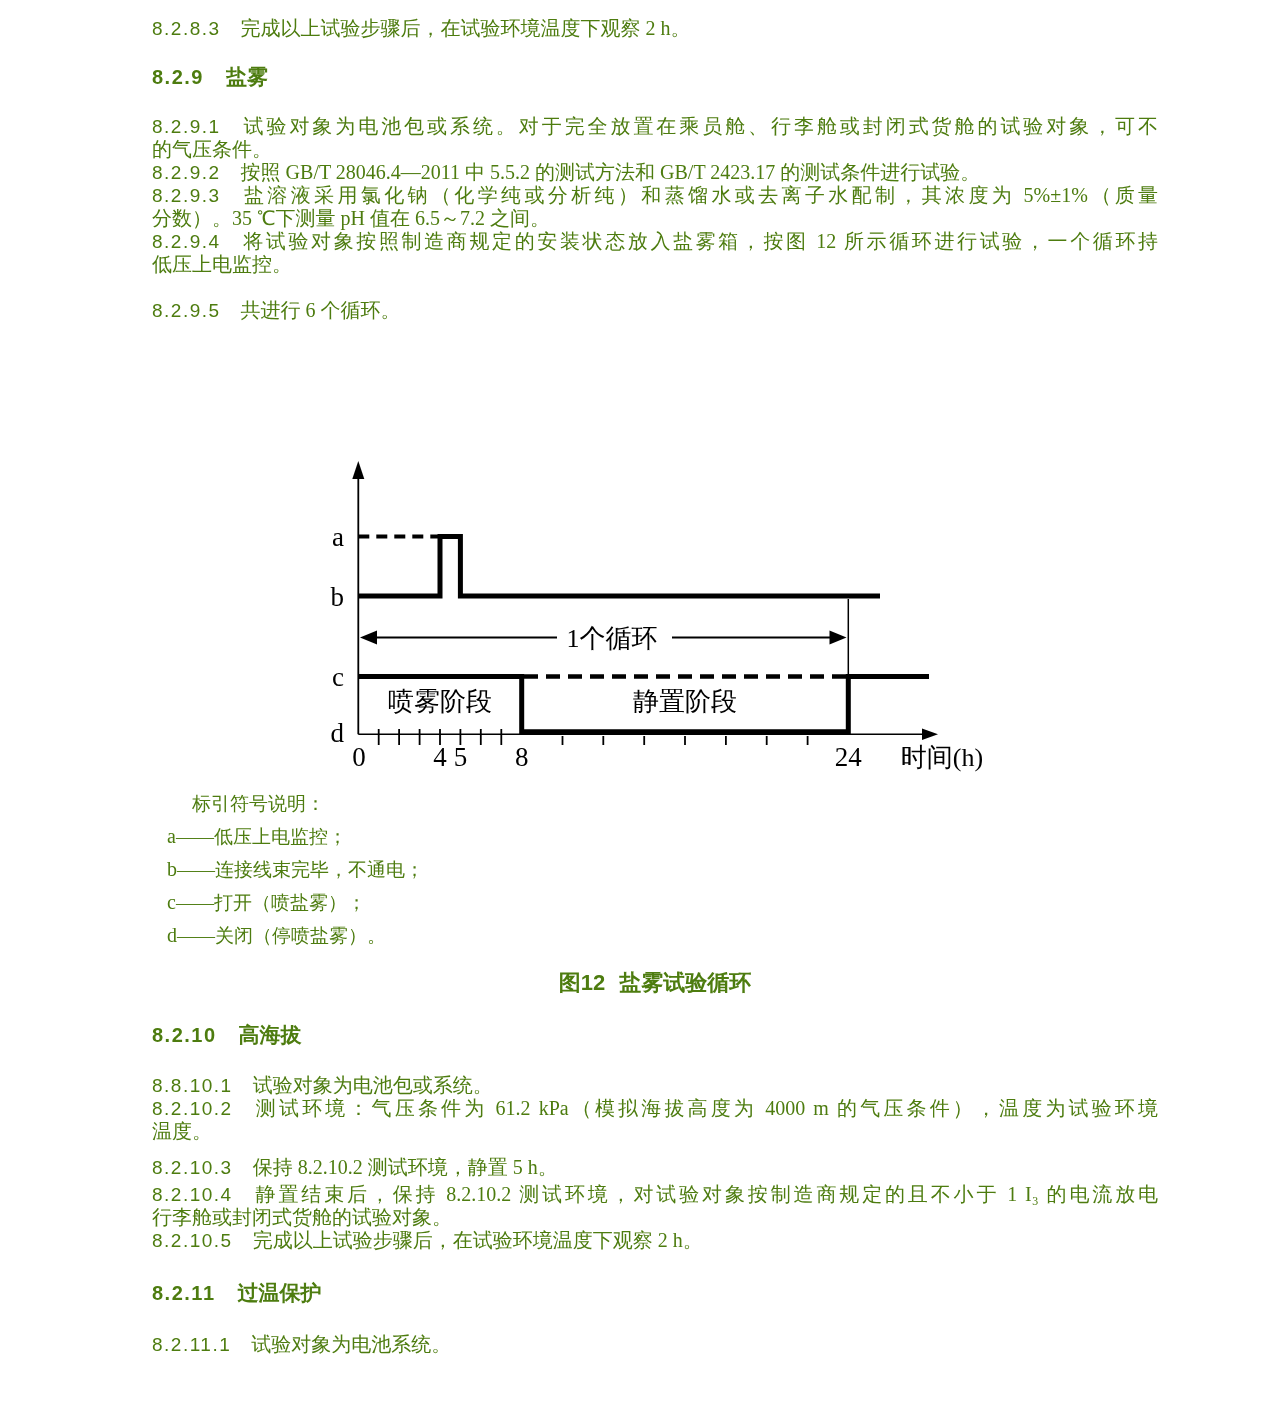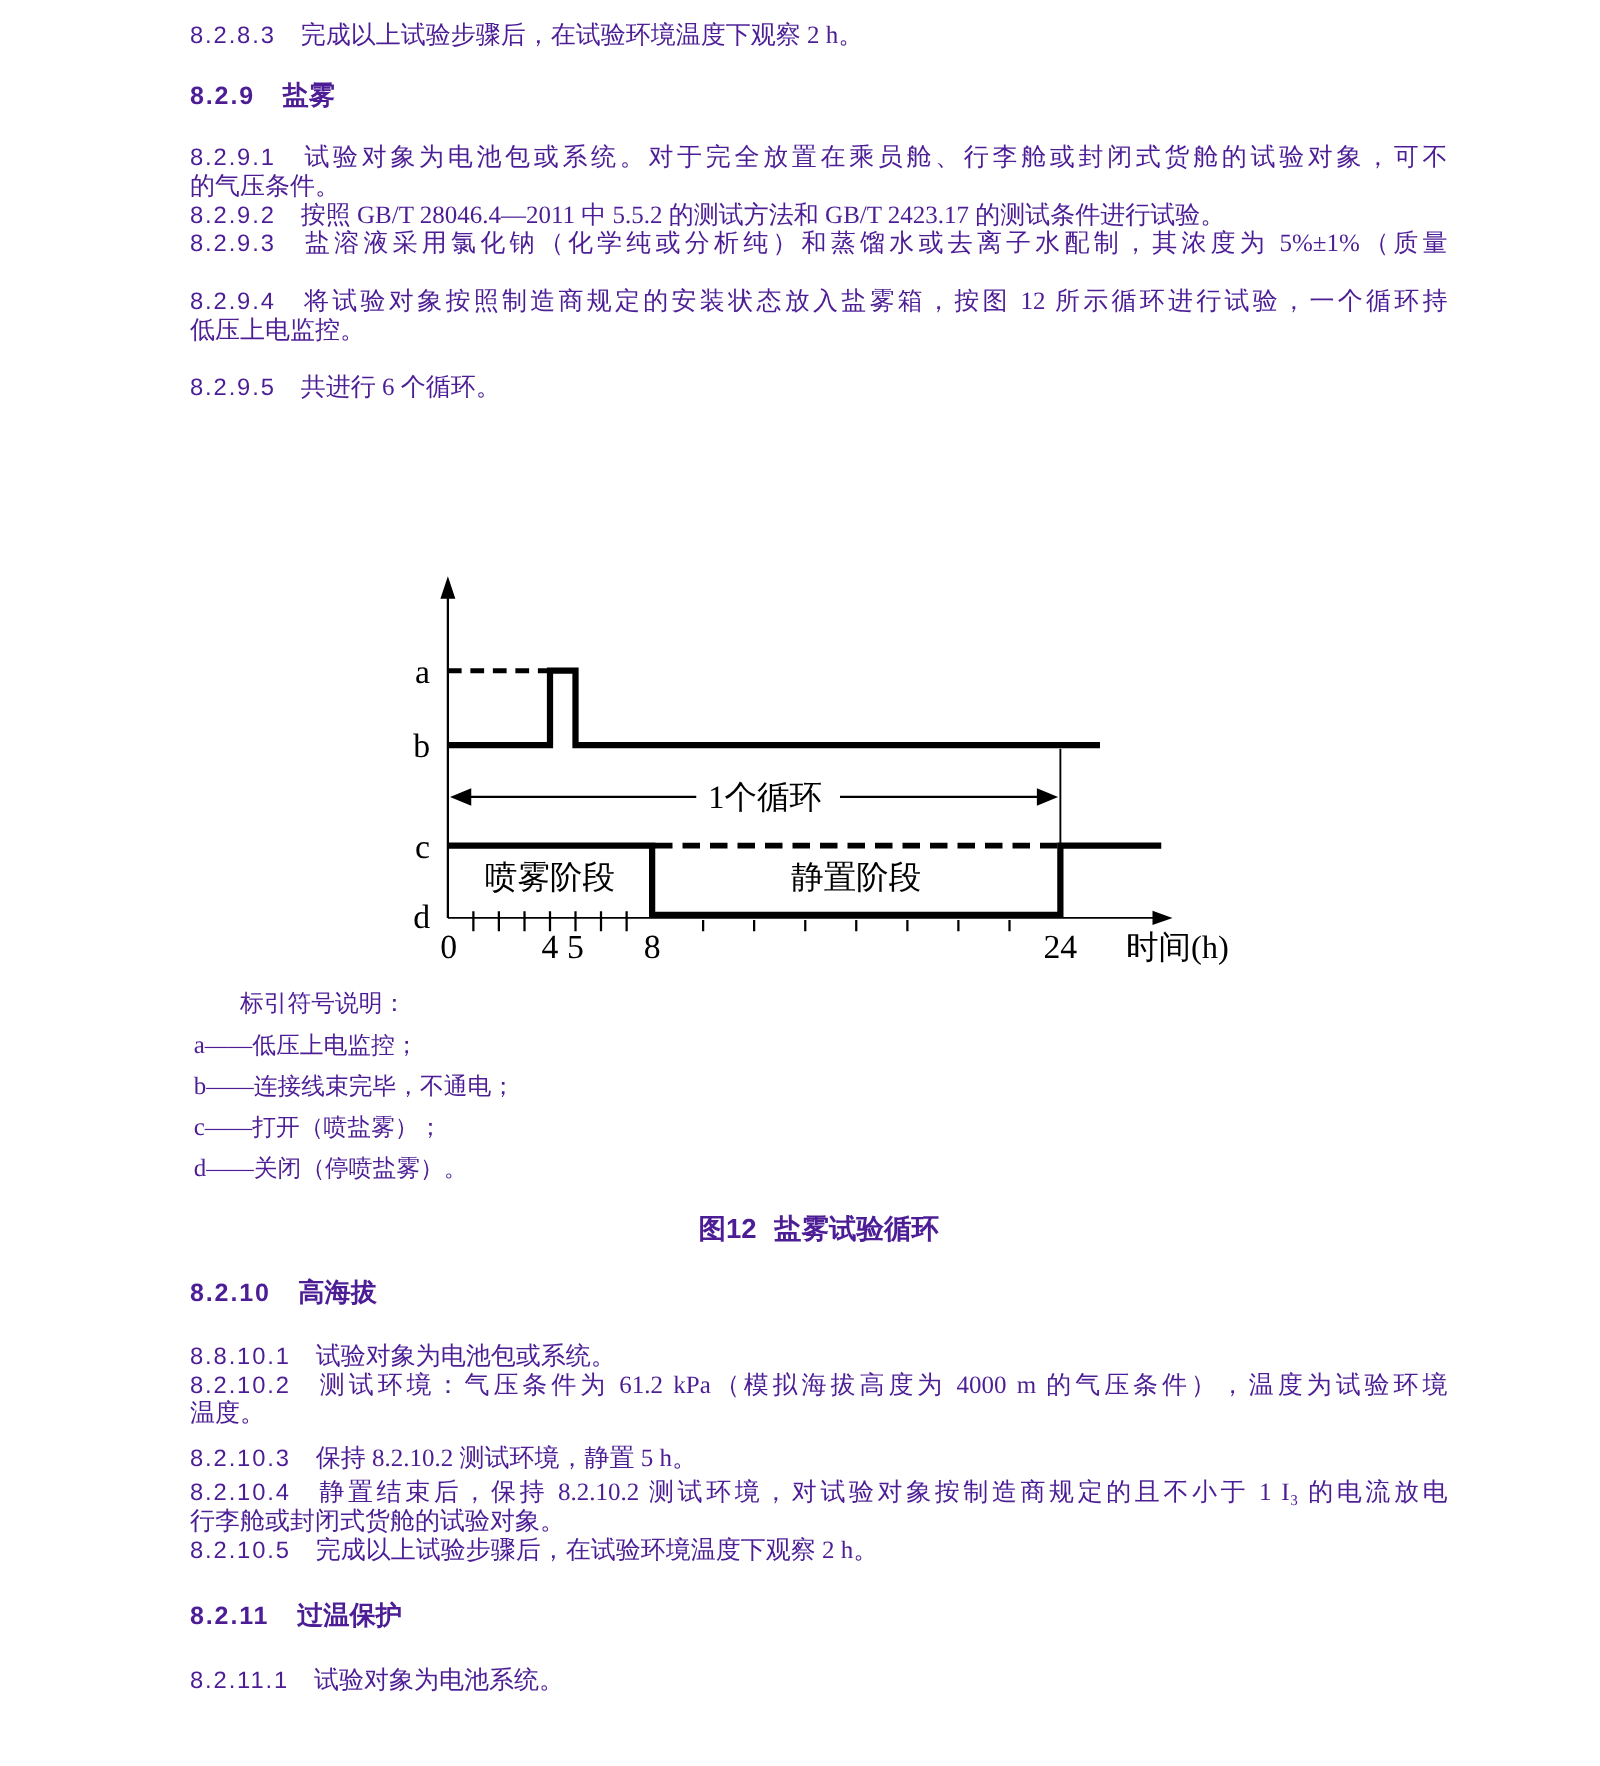--- a/index.html
+++ b/index.html
@@ -1,20 +1,20 @@
 <!DOCTYPE html>
 <html><head>
 <meta charset="utf-8">
 <style>
   html,body{margin:0;padding:0;background:#ffffff;}
   .page{
     position:relative;
     width:1280px;height:1413px;
     background:#ffffff;
-    color:#4c1d95;
+    color:#4d7c0f;
     font-family:"Liberation Serif", serif;
     overflow:hidden;
   }
   .block{
     position:absolute;left:152px;width:1006px;
     font-size:20px;line-height:23px;
   }
   .block .line{white-space:nowrap;}
   .block .line.fill{
     white-space:normal;
@@ -29,21 +29,21 @@
   }
   .heading{
     position:absolute;left:152px;width:1006px;
     font-family:"Liberation Sans", sans-serif;
     font-weight:bold;font-size:21px;line-height:24px;
   }
   .heading .clause-num{font-size:20px;margin-right:22px;font-family:"Liberation Sans",sans-serif;margin-top:12px;}
   .figure-wrap{position:absolute;left:320px;top:455px;width:680px;height:330px;}
   .legend{position:absolute;left:152px;top:787px;width:1006px;font-size:19px;line-height:33px;}
   .legend-title{margin-left:40px;}
-  .legend-row{margin-left:3px;}
+  .legend-row{margin-left:15px;}
   .legend-sym{font-size:20px;}
   .legend-dash{letter-spacing:0px;}
   .figure-caption{
     position:absolute;left:152px;top:971px;width:1006px;
     text-align:center;font-family:"Liberation Sans",sans-serif;
     font-weight:bold;font-size:22px;line-height:23px;
   }
   .figure-caption .cap-label{margin-right:14px;}
   svg text{font-family:"Liberation Serif", serif;fill:#000;}
   svg .lvl{font-size:27px;}
@@ -64,20 +64,21 @@
       <div class="heading" style="top: 65px;"><span class="clause-num">8.2.9</span><span>盐雾</span></div>
       <div class="block" style="top: 115px;">
         <div class="line fill"><span class="clause-num">8.2.9.1</span>试验对象为电池包或系统。对于完全放置在乘员舱、行李舱或封闭式货舱的试验对象，可不</div>
         <div class="line">的气压条件。</div>
       </div>
       <div class="block" style="top: 161px;">
         <div class="line"><span class="clause-num">8.2.9.2</span>按照 GB/T 28046.4—2011 中 5.5.2 的测试方法和 GB/T 2423.17 的测试条件进行试验。</div>
       </div>
       <div class="block" style="top: 184px;">
         <div class="line fill"><span class="clause-num">8.2.9.3</span>盐溶液采用氯化钠（化学纯或分析纯）和蒸馏水或去离子水配制，其浓度为 5%±1%（质量</div>
+        <div class="line">分数）。35 ℃下测量 pH 值在 6.5～7.2 之间。</div>
       </div>
       <div class="block" style="top: 230px;">
         <div class="line fill"><span class="clause-num">8.2.9.4</span>将试验对象按照制造商规定的安装状态放入盐雾箱，按图 12 所示循环进行试验，一个循环持</div>
         <div class="line">低压上电监控。</div>
       </div>
       <div class="block" style="top: 299px;">
         <div class="line"><span class="clause-num">8.2.9.5</span>共进行 6 个循环。</div>
       </div>
       <div class="heading" style="top: 1023px;"><span class="clause-num">8.2.10</span><span>高海拔</span></div>
       <div class="block" style="top: 1074px;">

